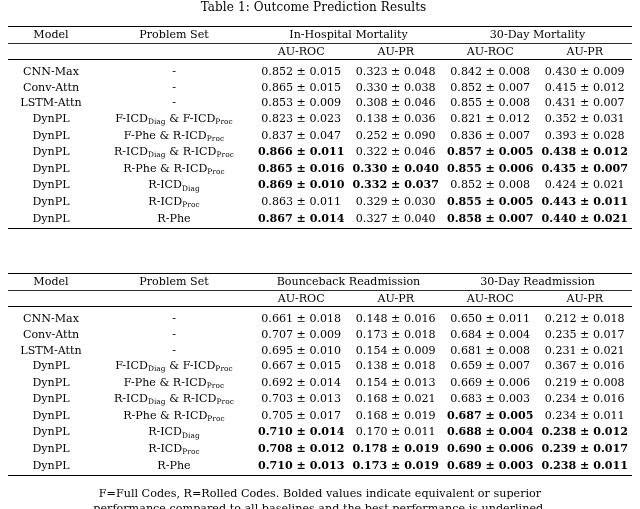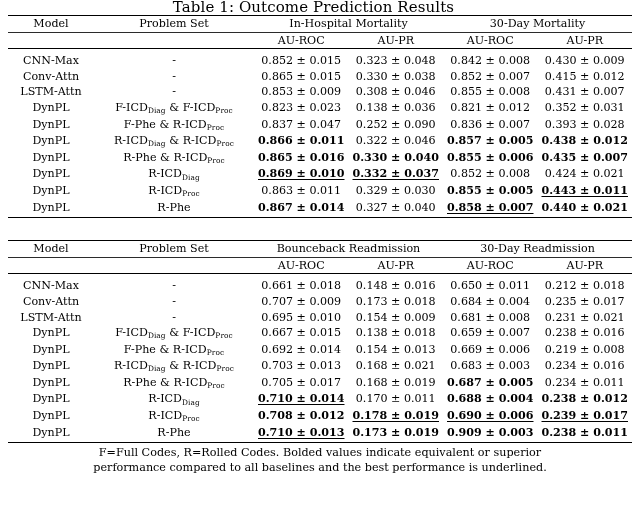--- a/index.html
+++ b/index.html
@@ -16,30 +16,30 @@
     -webkit-font-smoothing: antialiased;
   }
   .page {
     position: relative;
     width: 640px;
     height: 509px;
     box-sizing: border-box;
   }
   .caption {
     text-align: center;
-    font-size: 15px;
+    font-size: 12px;
     line-height: 12px;
     margin: 0;
     padding: 1px 13px 2px 0;
     letter-spacing: 0.1px;
   }
   table.tbl {
     border-collapse: collapse;
     width: 624px;
-    margin: 0 8px;
+    margin: 11px 8px;
     table-layout: fixed;
     font-size: 11.1px;
   }
   table.tbl td, table.tbl th {
     padding: 0;
     margin: 0;
     font-weight: normal;
     text-align: center;
     vertical-align: baseline;
     line-height: 15.6px;
@@ -66,21 +66,21 @@
     font-size: 0;
   }
   .spacer-row-sm td {
     height: 2px;
     line-height: 2px;
     font-size: 0;
   }
   .grouphdr td { line-height: 17px; }
   .subhdr td   { line-height: 17px; }
   .b  { font-weight: bold; }
-  .u  { text-decoration: underline; text-underline-offset: 1.6px; text-align: right; }
+  .u  { text-underline-offset: 1.6px; text-align: right; }
   sub {
     font-size: 7.4px;
     vertical-align: baseline;
     position: relative;
     top: 2.2px;
     letter-spacing: 0.1px;
   }
   .gap {
     height: 22px;
   }
@@ -288,21 +288,21 @@
           <td><span class="">0.154 ± 0.009</span></td>
           <td><span class="">0.681 ± 0.008</span></td>
           <td><span class="">0.231 ± 0.021</span></td>
         </tr>
         <tr>
           <td>DynPL</td>
           <td>F-ICD<sub>Diag</sub> &amp; F-ICD<sub>Proc</sub></td>
           <td><span class="">0.667 ± 0.015</span></td>
           <td><span class="">0.138 ± 0.018</span></td>
           <td><span class="">0.659 ± 0.007</span></td>
-          <td><span class="">0.238 ± 0.016</span></td>
+          <td><span class="">0.367 ± 0.016</span></td>
         </tr>
         <tr>
           <td>DynPL</td>
           <td>F-Phe &amp; R-ICD<sub>Proc</sub></td>
           <td><span class="">0.692 ± 0.014</span></td>
           <td><span class="">0.154 ± 0.013</span></td>
           <td><span class="">0.669 ± 0.006</span></td>
           <td><span class="">0.219 ± 0.008</span></td>
         </tr>
         <tr>
@@ -335,21 +335,21 @@
           <td><span class="b">0.708 ± 0.012</span></td>
           <td><span class="b u">0.178 ± 0.019</span></td>
           <td><span class="b u">0.690 ± 0.006</span></td>
           <td><span class="b u">0.239 ± 0.017</span></td>
         </tr>
         <tr>
           <td>DynPL</td>
           <td>R-Phe</td>
           <td><span class="b u">0.710 ± 0.013</span></td>
           <td><span class="b">0.173 ± 0.019</span></td>
-          <td><span class="b">0.909 ± 0.003</span></td>
+          <td><span class="b">0.689 ± 0.003</span></td>
           <td><span class="b">0.238 ± 0.011</span></td>
         </tr>
         <tr class="spacer-row-sm">
           <td colspan="6"></td>
         </tr>
       <tr class="rule-thick">
           <td colspan="6"></td>
         </tr>
     </tbody>
   </table>

